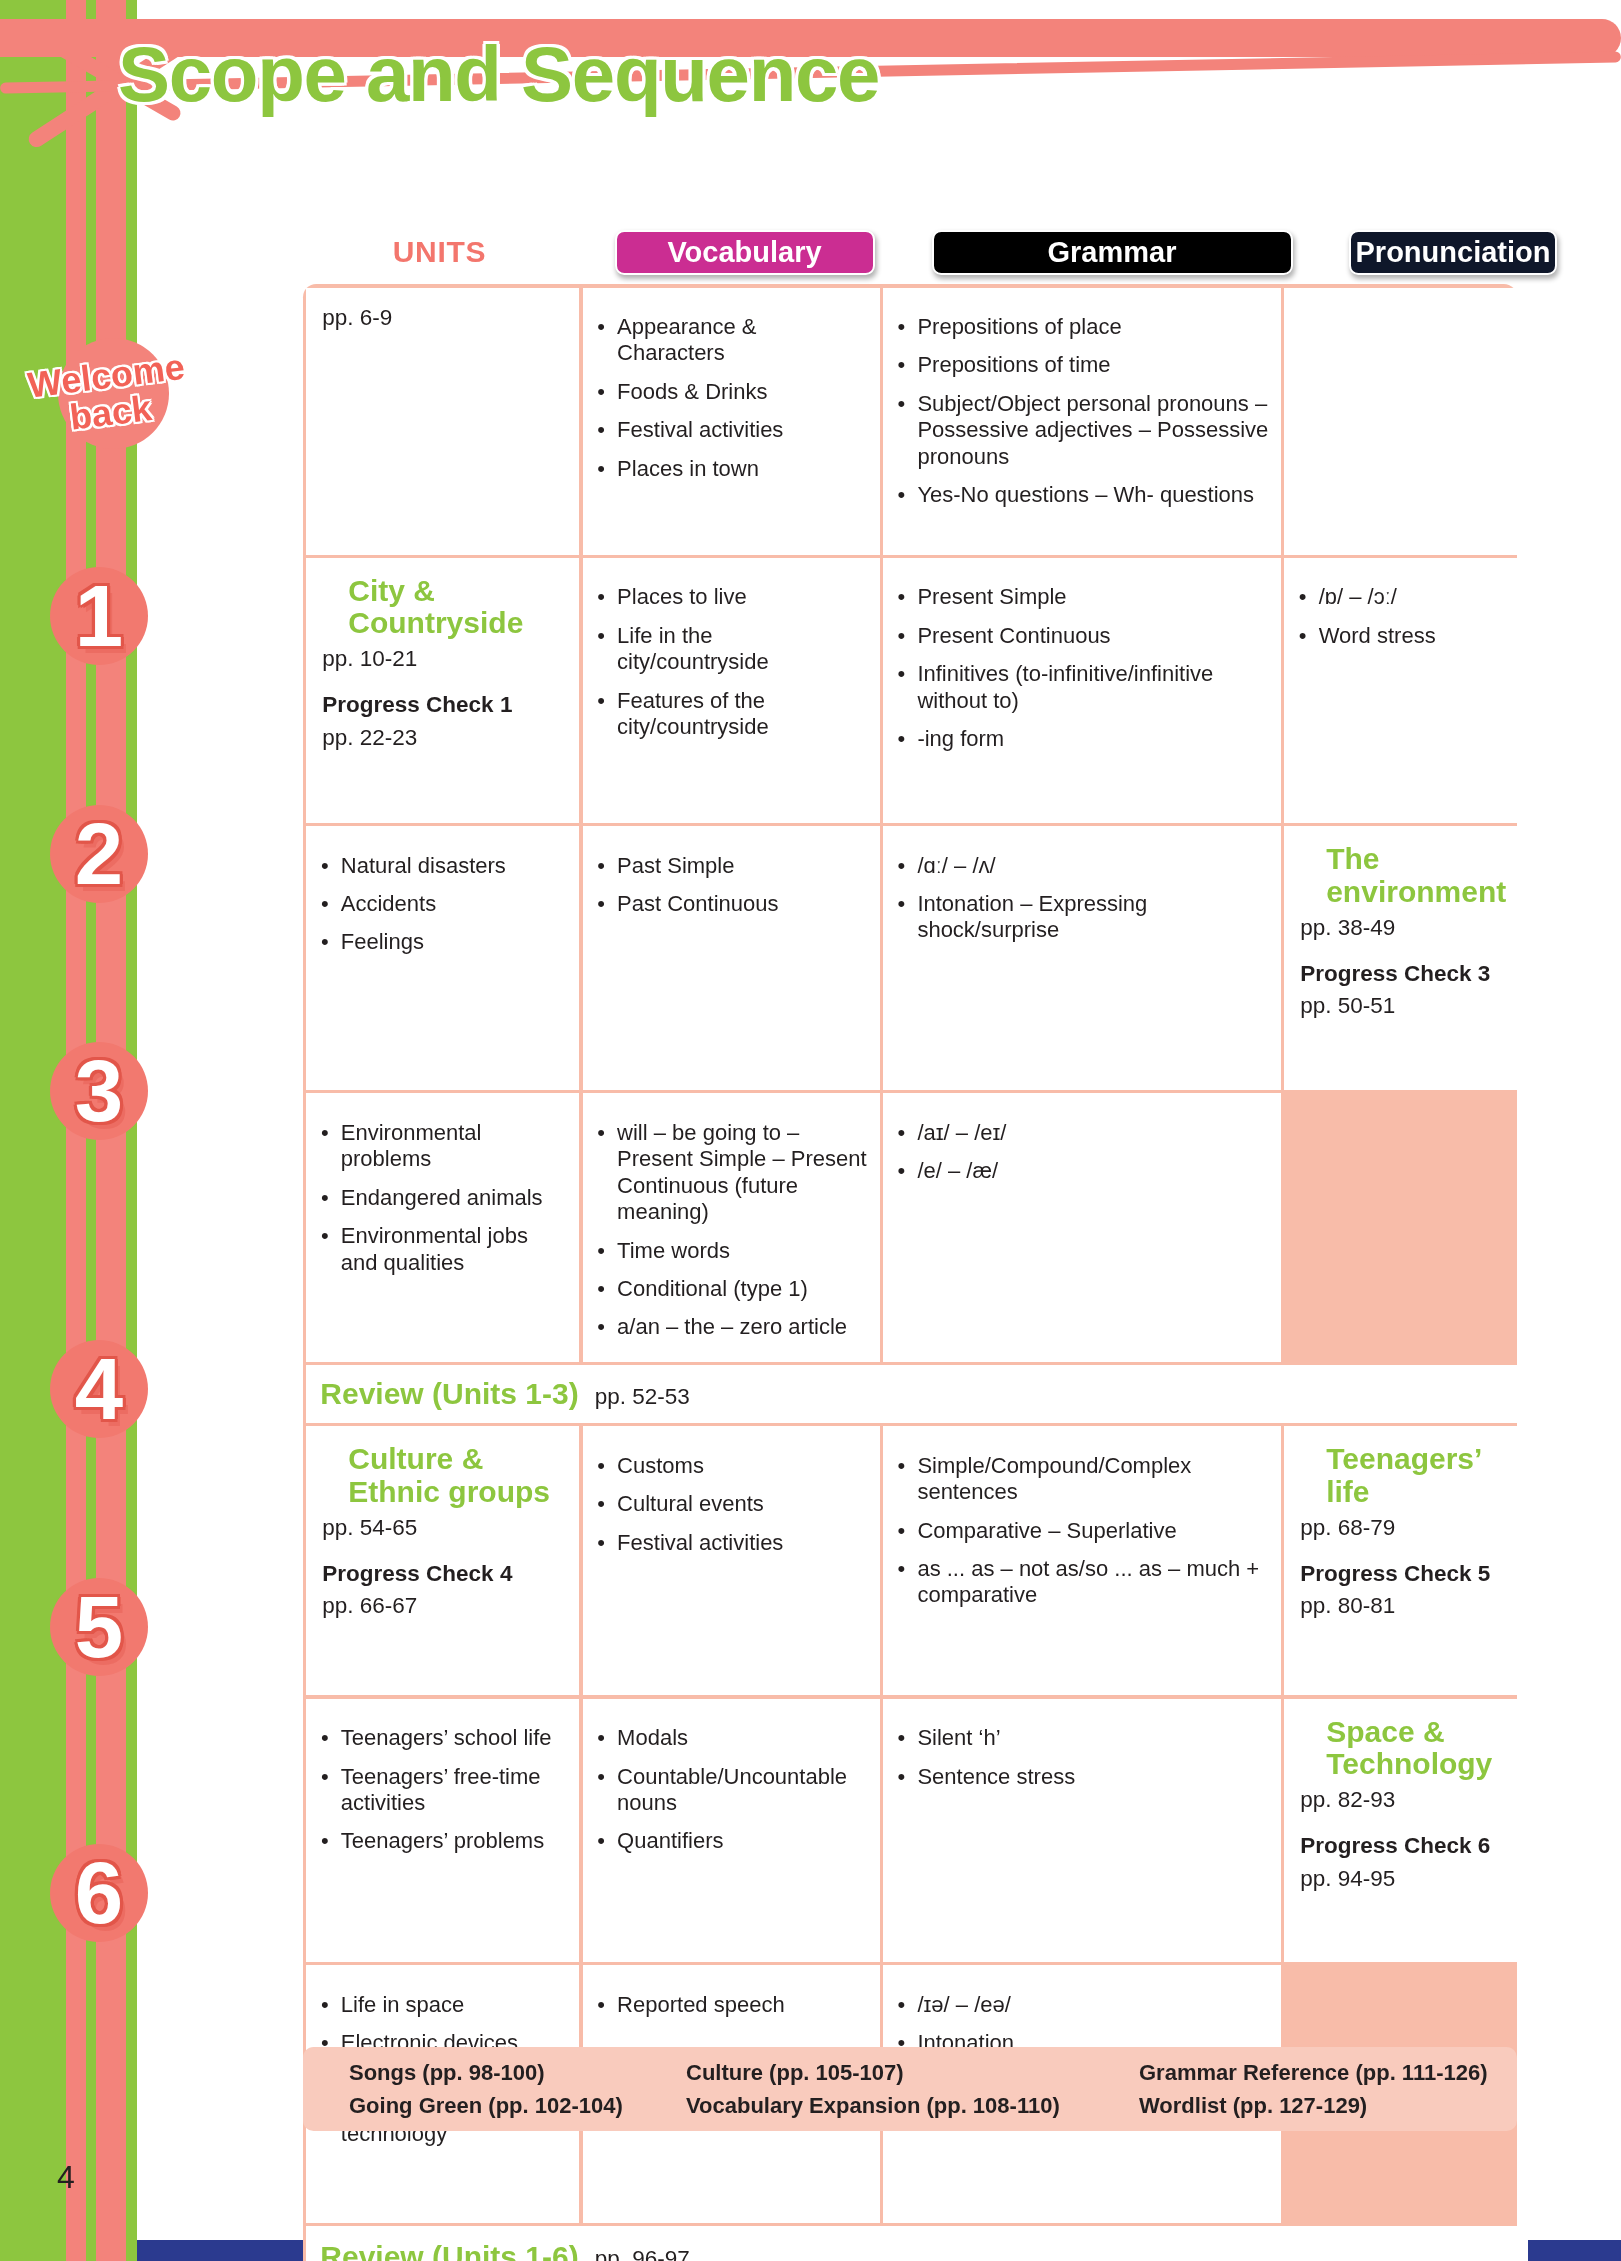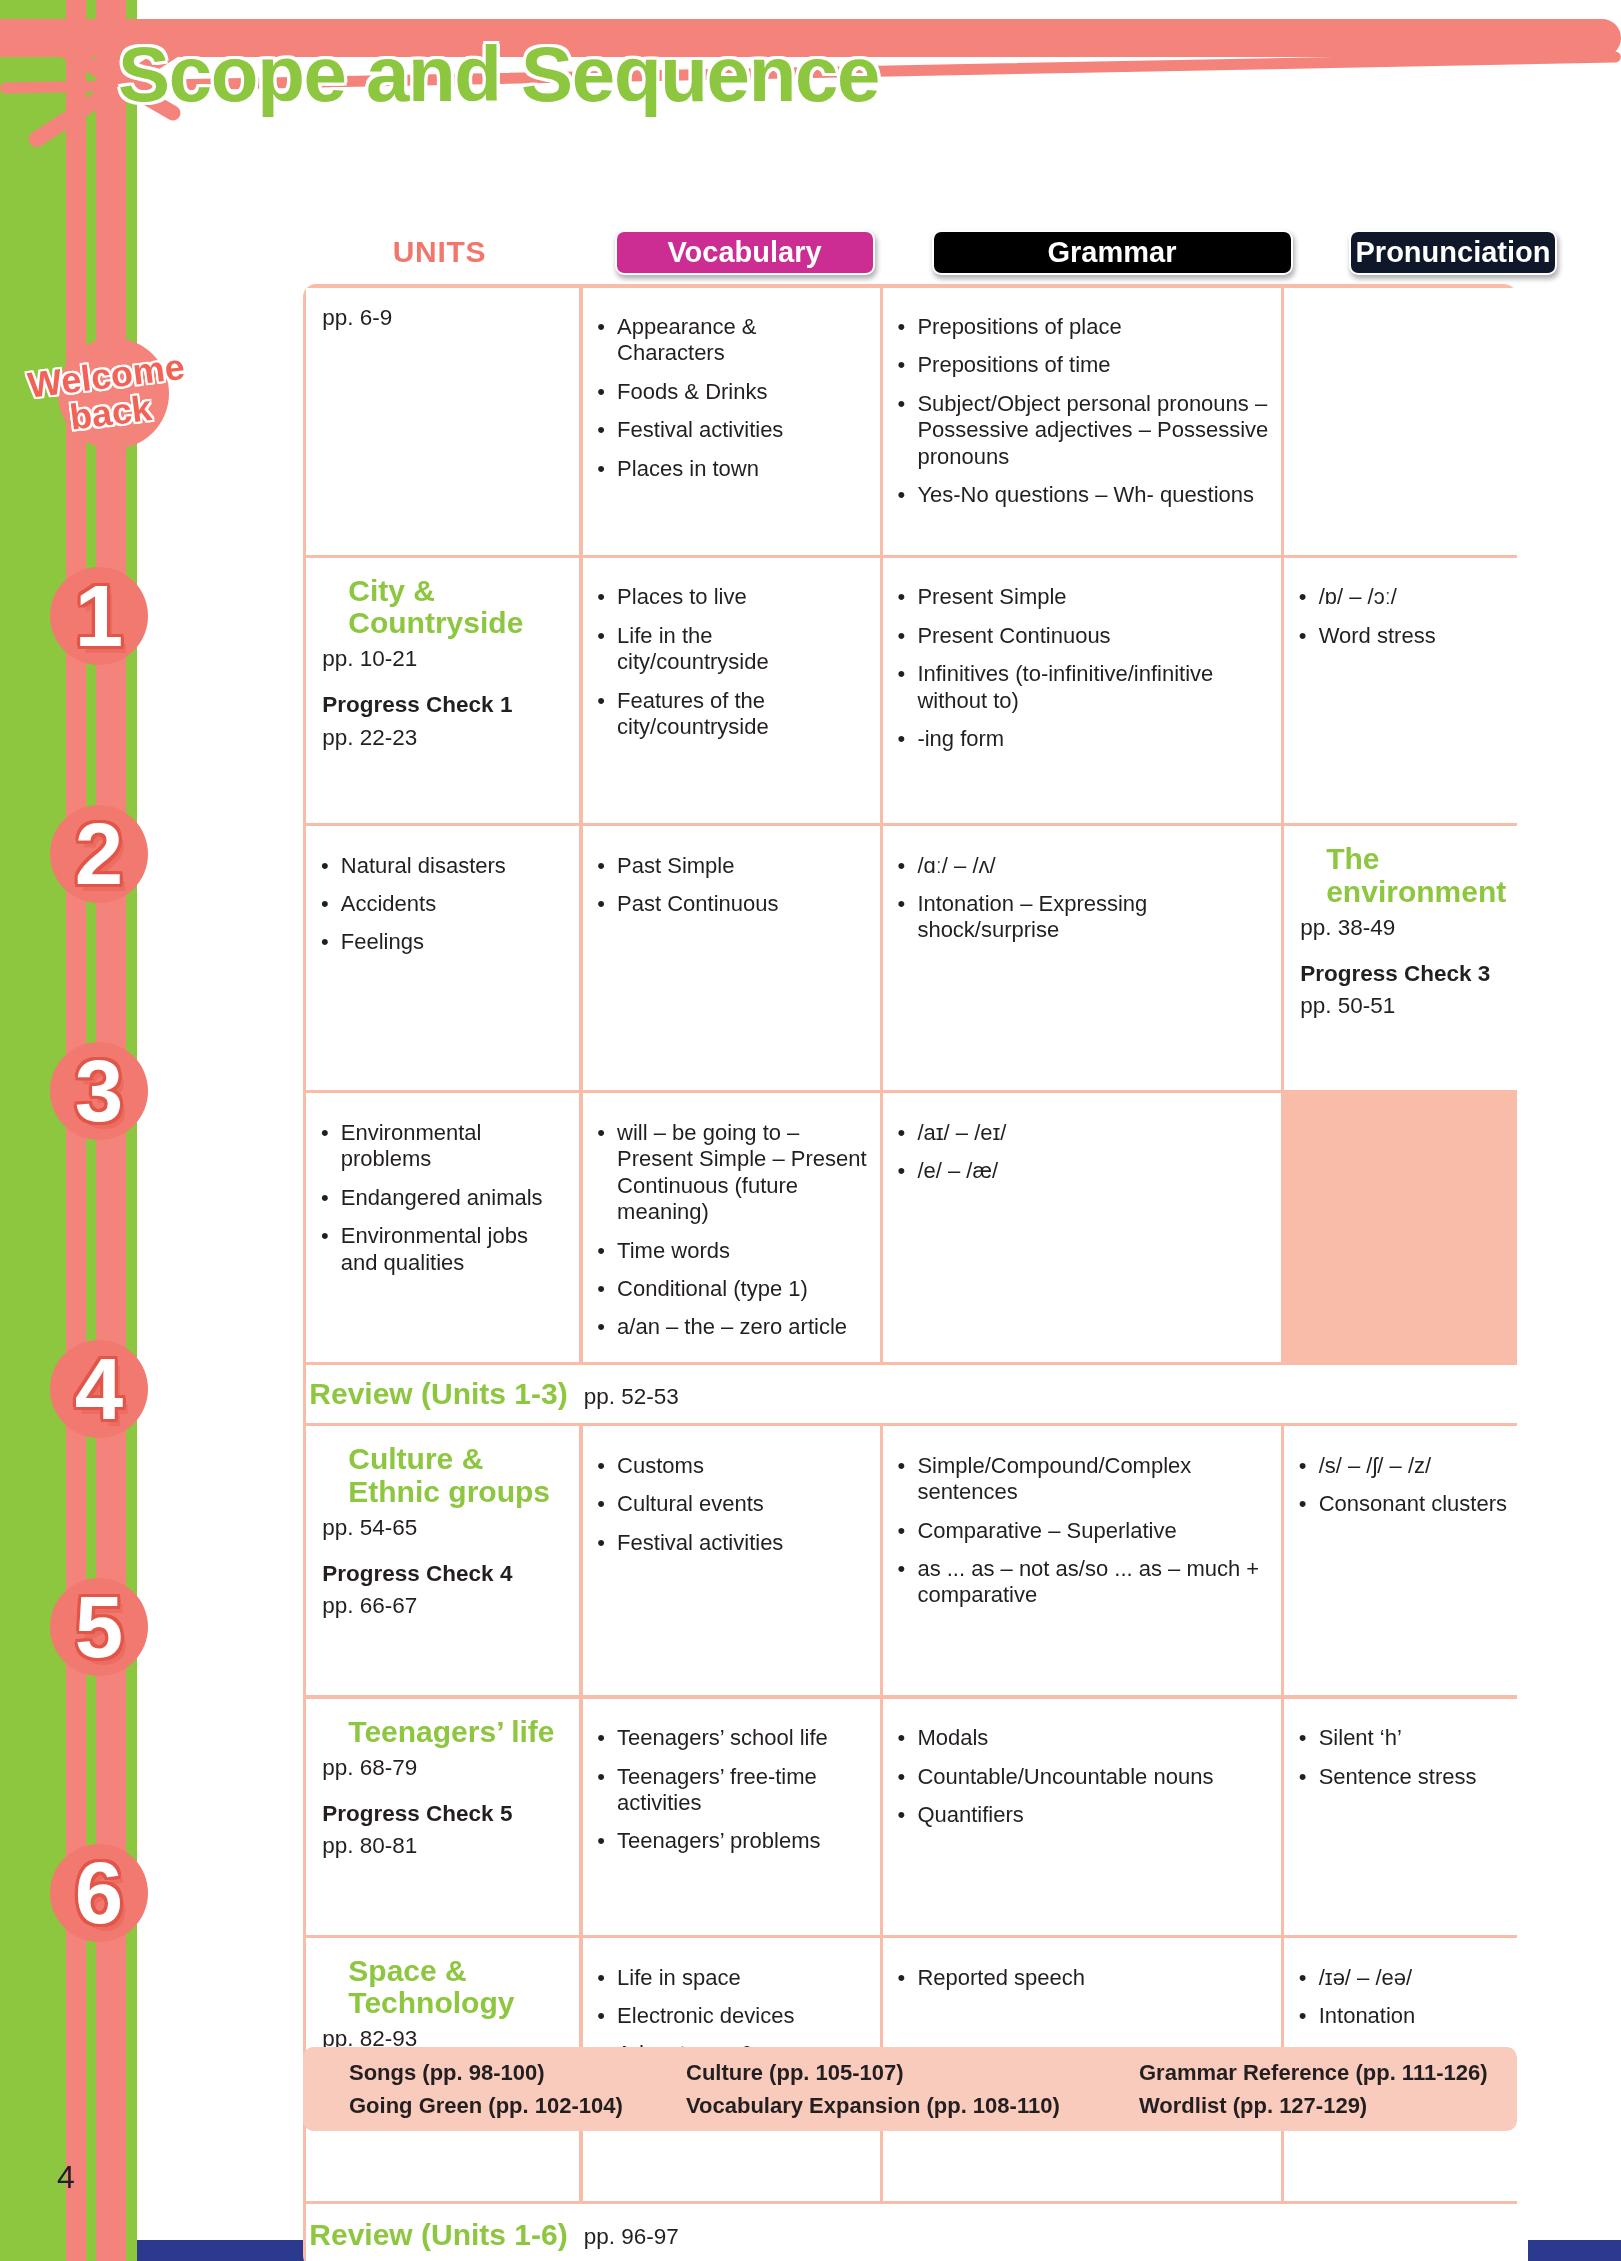--- a/index.html
+++ b/index.html
@@ -65,21 +65,21 @@
   .r0{min-height:233px;} .r1{min-height:231px;} .r2{min-height:228px;} .r3{min-height:230px;}
   .r4{min-height:235px;} .r5{min-height:202px;} .r6{min-height:229px;}
   .unit-title{font-size:30px;font-weight:700;color:#8dc63f;line-height:1.08;margin-left:26px;}
   .unit-pages{font-size:22.5px;margin-top:6.6px;}
   .unit-progress{font-size:22.5px;font-weight:700;margin-top:20px;}
   ul.bullets{list-style:none;margin:0;padding:0;font-size:22px;line-height:1.2;}
   ul.bullets li{position:relative;padding-left:22.5px;margin-bottom:6.6px;margin-top:12px;}
   ul.bullets li::before{content:"•";position:absolute;left:2.6px;top:0;}
   .review-cell{
     grid-column:1 / -1;background:#ffffff;min-height:58px;
-    display:flex;align-items:center;gap:16px;padding-left:3px;
+    display:flex;align-items:center;gap:16px;padding-left:14px;
   }
   .rv2{min-height:61px;}
   .review-title{font-size:30px;font-weight:700;color:#8dc63f;}
   .review-pages{font-size:22.5px;color:#231f20;padding-top:5.3px;}
   
   .footer-box{
     position:absolute;left:303px;top:2047px;width:1214px;height:84px;border-radius:10.6px;
     background:#f9cbbd;display:grid;grid-template-columns:337px 453px auto;
     align-content:center;padding-left:46px;box-sizing:border-box;
   }
@@ -252,26 +252,20 @@
           <li>Festival activities</li>
         </ul>
       </div>
     <div class="cell r4">
         <ul class="bullets">
           <li>Simple/Compound/Complex sentences</li>
           <li>Comparative – Superlative</li>
           <li>as ... as – not as/so ... as – much + comparative</li>
         </ul>
       </div>
-    <div class="cell r4">
-        <ul class="bullets">
-          <li>/s/ – /ʃ/ – /z/</li>
-          <li>Consonant clusters</li>
-        </ul>
-      </div>
 
     <div class="cell units r5">
       <div class="unit-title">Teenagers’ life</div>
       <div class="unit-pages">pp. 68-79</div>
       <div class="unit-progress">Progress Check 5</div>
       <div class="unit-pages">pp. 80-81</div>
     </div>
     <div class="cell r5">
         <ul class="bullets">
           <li>Teenagers’ school life</li>

